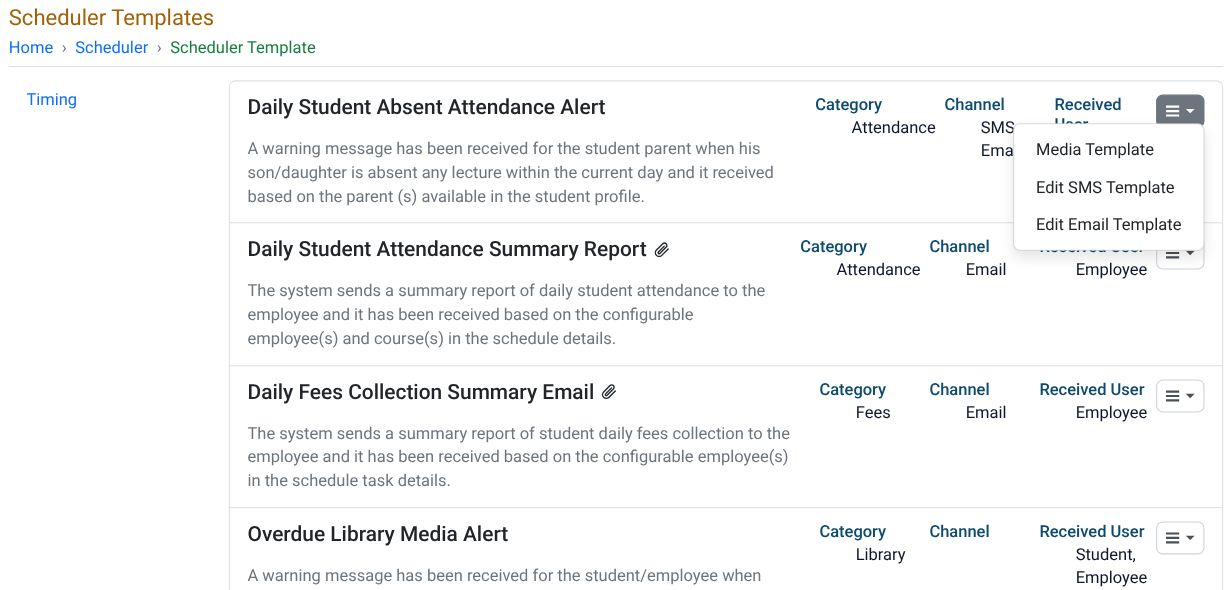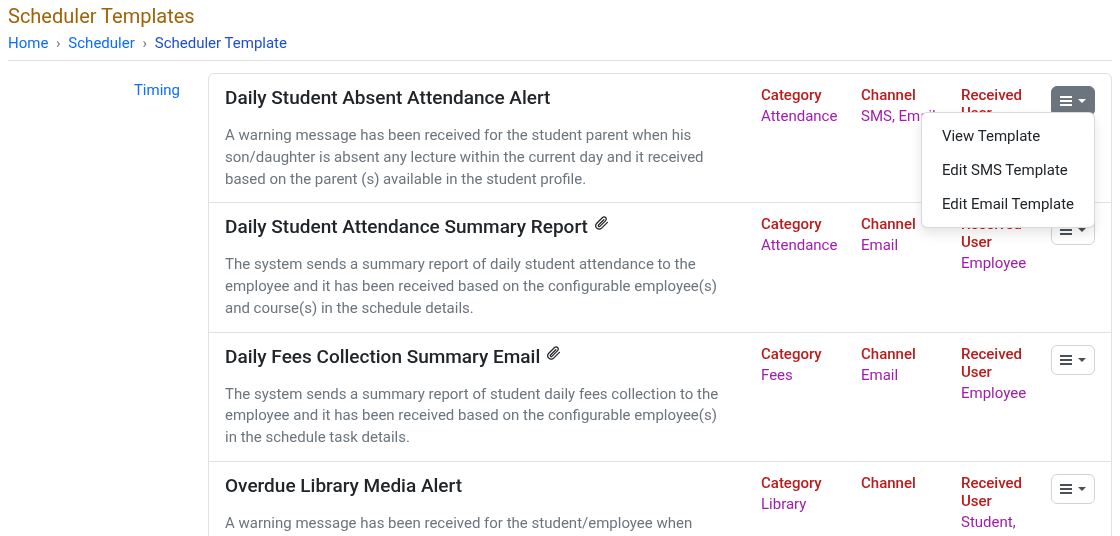--- a/index.html
+++ b/index.html
@@ -26,21 +26,21 @@
   }
   .breadcrumb a {
     color: #0d6efd;
     text-decoration: none;
   }
   .breadcrumb .sep {
     color: #6c757d;
     margin: 0 4px;
   }
   .breadcrumb .current {
-    color: #1d4ed8;
+    color: #15803d;
   }
   hr.divider {
     border: none;
     border-top: 1px solid #dee2e6;
     margin: 0 0 12px 0;
   }
   .layout {
     display: flex;
   }
   .sidebar {
@@ -49,21 +49,20 @@
     padding-right: 12px;
   }
   .sidebar-title {
     font-size: 24px;
     font-weight: 500;
     margin-bottom: 12px;
   }
   .nav-pills {
     display: flex;
     flex-direction: column;
-    text-align: right;
   }
   .nav-pill {
     display: block;
     padding: 8px 16px;
     font-size: 15px;
     color: #0d6efd;
     text-decoration: none;
     border-radius: 6px;
     cursor: pointer;
   }
@@ -89,44 +88,46 @@
   .li-main {
     flex: 1;
     padding-right: 16px;
   }
   .li-title {
     font-size: 19px;
     font-weight: 500;
     color: #212529;
     margin-bottom: 4px;
     display: flex;
+    align-items: center;
     gap: 6px;
   }
   .li-desc {
     font-size: 15px;
     color: #6c757d;
     line-height: 1.45;
     max-width: 500px;
     margin-top: 16px;
   }
   .li-col {
     flex: 0 0 100px;
     padding-right: 8px;
   }
   .li-col.wide { flex: 0 0 90px; }
   .li-col-label {
     font-size: 15px;
     font-weight: 500;
-    color: #b91c1c;
+    color: #0c4a6e;
     margin-bottom: 2px;
   }
   .li-col-value {
     font-size: 15px;
-    color: #a21caf;
+    color: #0f172a;
     line-height: 1.4;
+    margin-left: 33px;
   }
   .li-actions {
     flex: 0 0 40px;
     display: flex;
     justify-content: flex-end;
     align-items: flex-start;
   }
   .btn-menu {
     display: inline-flex;
     align-items: center;
@@ -234,21 +235,21 @@
                 <svg width="14" height="12" viewBox="0 0 14 12" fill="none">
                     <line x1="0" y1="2" x2="12" y2="2" stroke="currentColor" stroke-width="2"></line>
                     <line x1="0" y1="6" x2="12" y2="6" stroke="currentColor" stroke-width="2"></line>
                     <line x1="0" y1="10" x2="12" y2="10" stroke="currentColor" stroke-width="2"></line>
                   </svg>
               </span>
               <span class="caret"></span>
             </button>
           </div>
           <div class="dropdown-menu">
-            <a>View Template</a>
+            <a>Media Template</a>
             <a>Edit SMS Template</a>
             <a>Edit Email Template</a>
           </div>
         </div>
 
         <div class="list-item">
           <div class="li-main">
             <div class="li-title">
               <span>Daily Student Attendance Summary Report</span>
               <span class="attach-icon">

